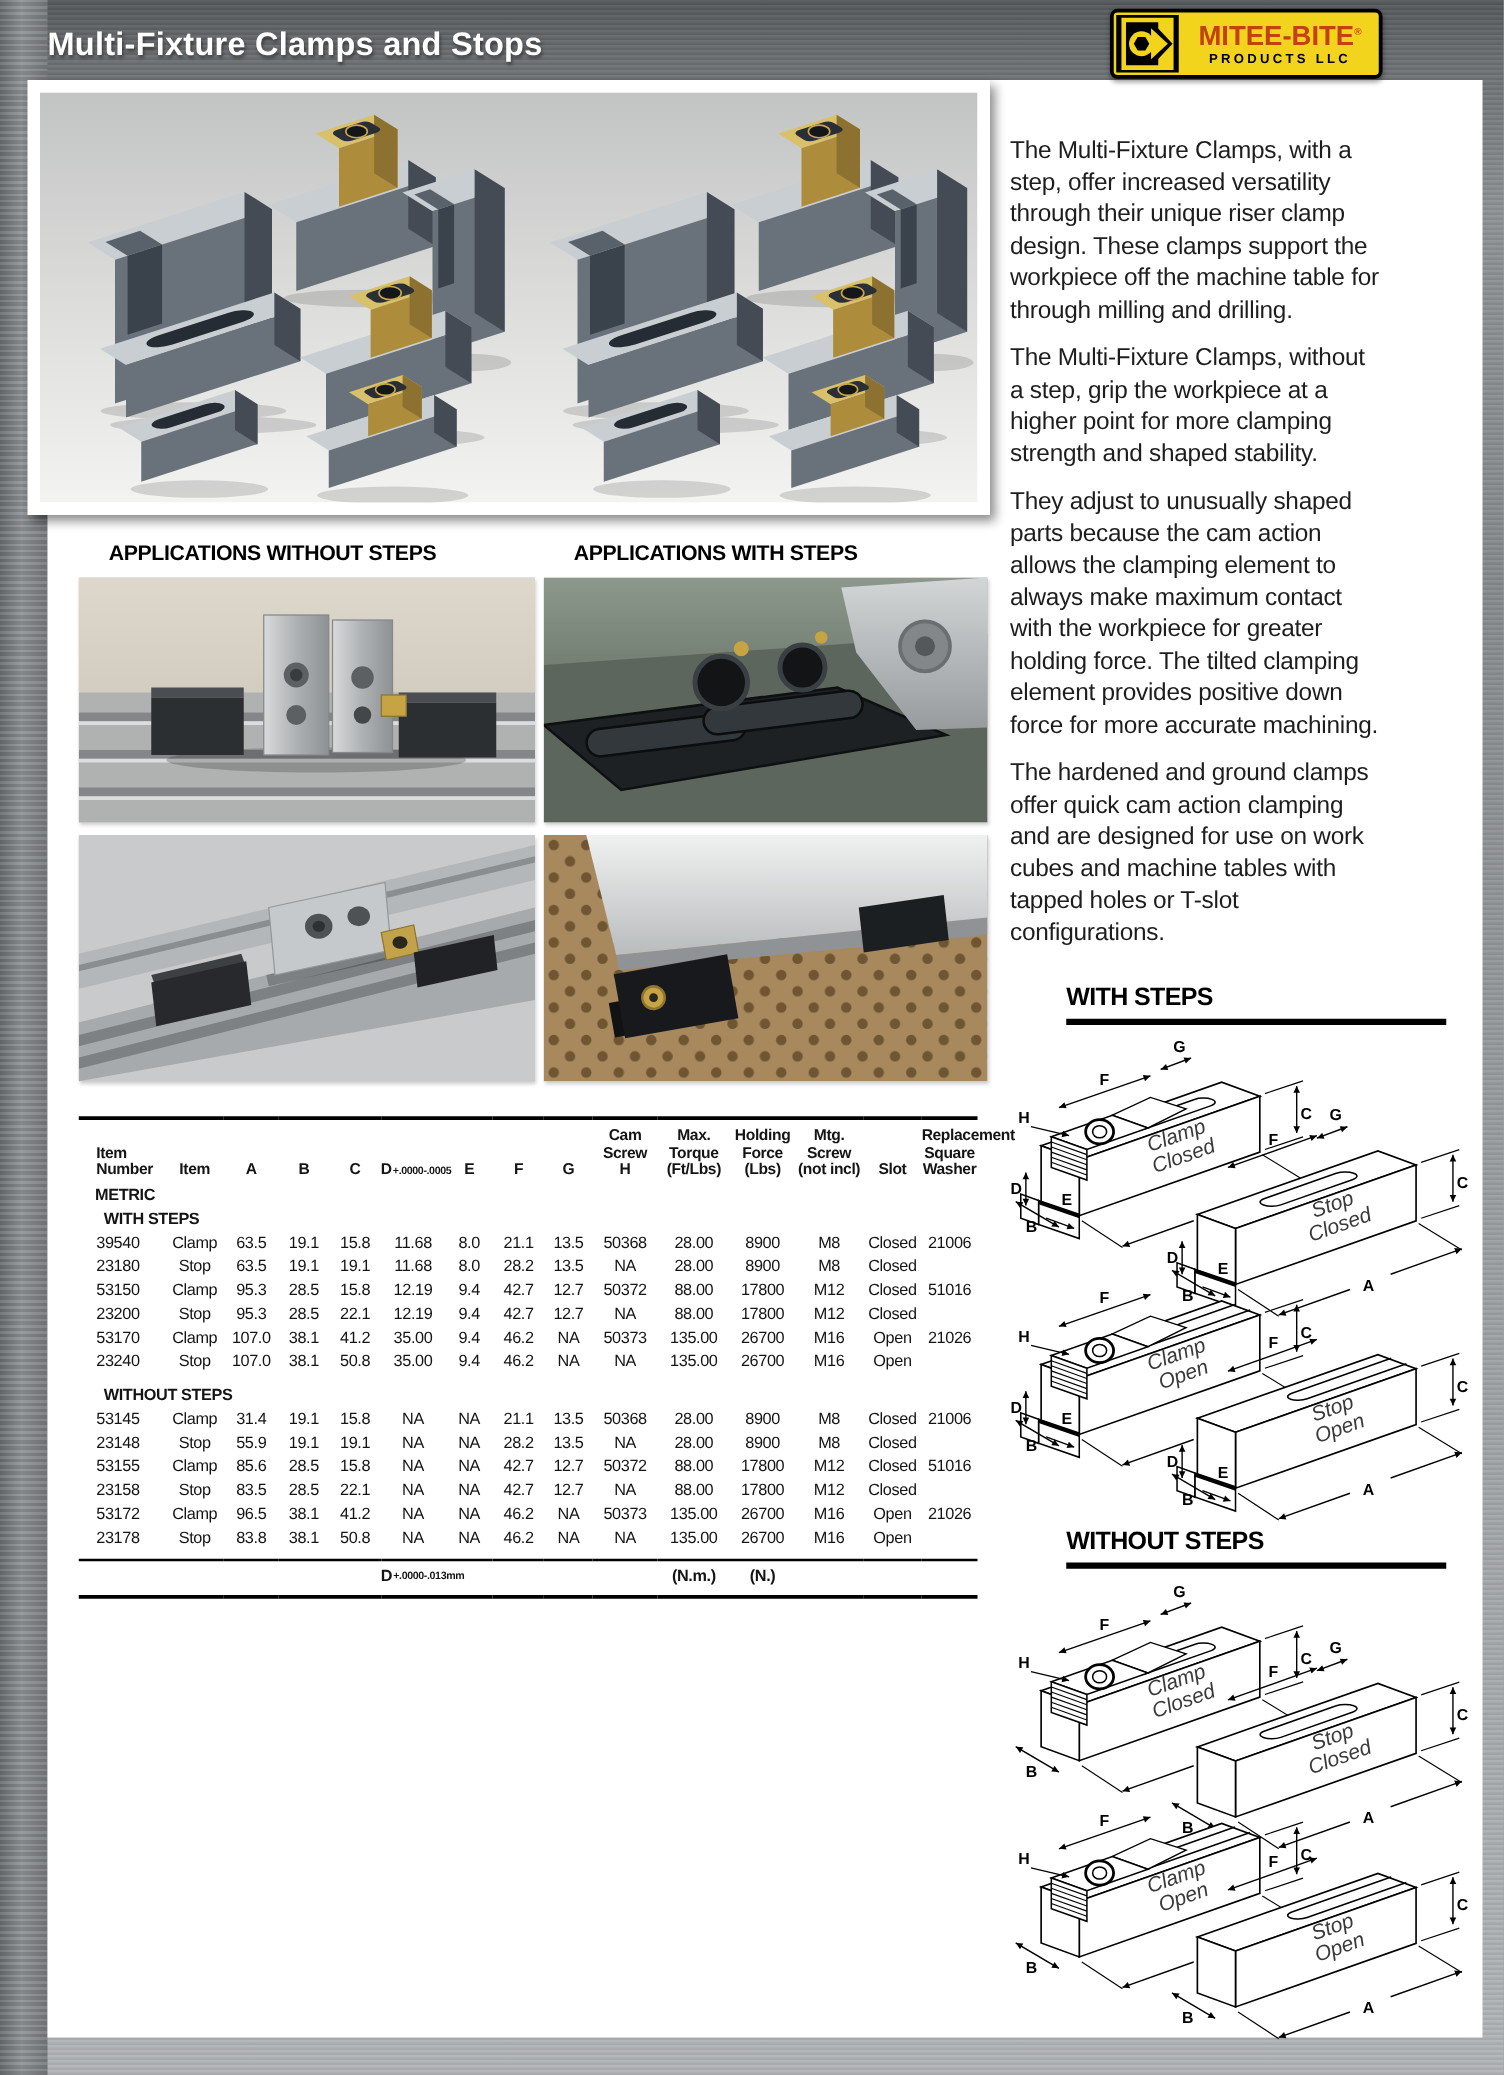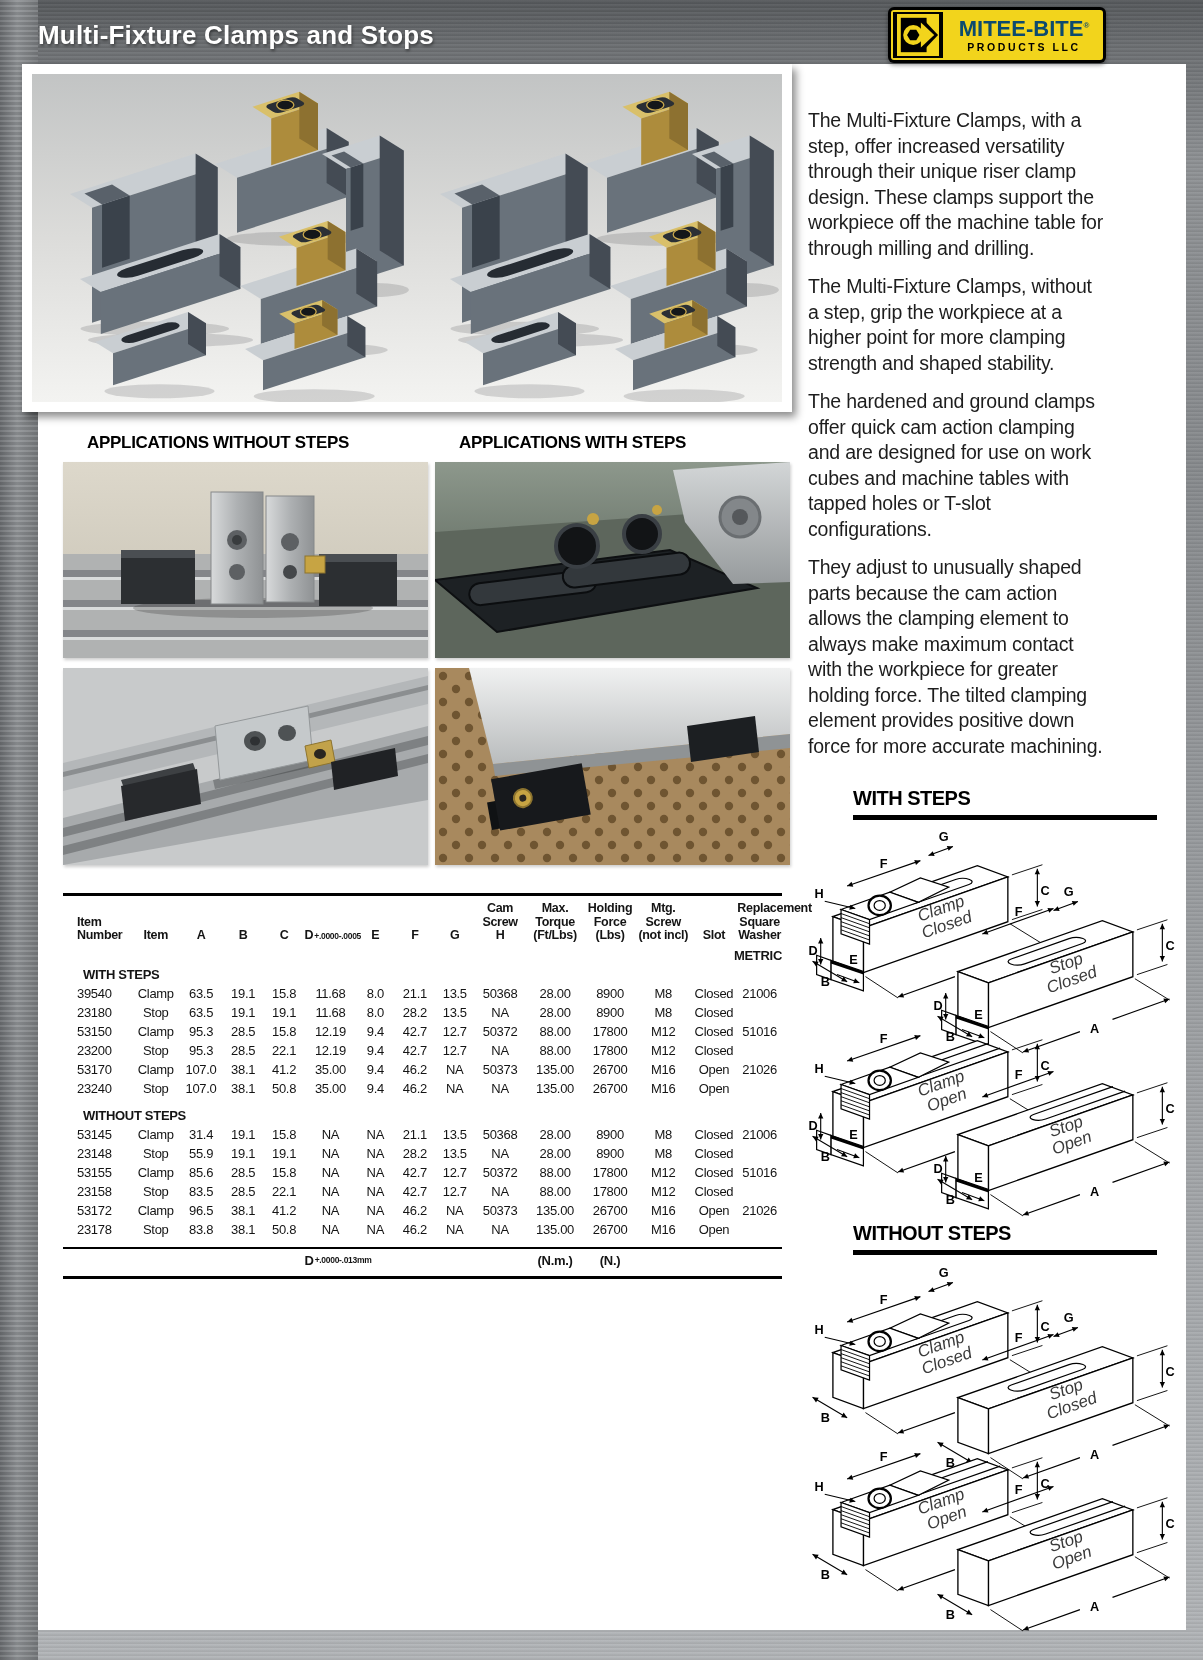--- a/index.html
+++ b/index.html
@@ -14,21 +14,21 @@
       linear-gradient(90deg,#6a6d70,#909396 45%,#777a7d 100%);}
   .white-panel{position:absolute;left:38px;top:64px;width:1148px;height:1566px;background:#ffffff;}
   .page-title{position:absolute;left:38px;top:20px;font-size:26px;font-weight:bold;color:#ffffff;
     letter-spacing:0.2px;text-shadow:1px 2px 3px rgba(0,0,0,0.45);}
   
   .logo{position:absolute;left:888px;top:7px;width:218px;height:56px;background:#000;border-radius:6px;
     padding:3px;box-sizing:border-box;box-shadow:0 2px 4px rgba(0,0,0,0.4);}
   .logo-yellow{width:100%;height:100%;background:#F2D41C;border-radius:3px;display:flex;align-items:stretch;overflow:hidden;}
   .logo-iconbox{width:50px;background:#000;display:flex;align-items:center;justify-content:center;margin:2px;}
   .logo-texts{flex:1;display:flex;flex-direction:column;justify-content:center;align-items:center;line-height:1;}
-  .logo-brand{font-size:22px;font-weight:bold;color:#0c4a6e;letter-spacing:0px;white-space:nowrap;}
+  .logo-brand{font-size:22px;font-weight:bold;color:#c2410c;letter-spacing:0px;white-space:nowrap;}
   .logo-brand sup{font-size:8px;vertical-align:super;}
   .logo-sub{font-size:10.5px;font-weight:bold;color:#000;letter-spacing:2.6px;margin-top:2px;white-space:nowrap;}
   
   .hero-frame{position:absolute;left:22px;top:64px;width:770px;height:348px;background:#fff;
     box-shadow:4px 5px 8px rgba(0,0,0,0.45);}
   .hero-frame svg{position:absolute;left:10px;top:10px;}
   
   .intro{position:absolute;left:808px;top:108px;width:298px;}
   .intro p{margin:0 0 13px 0;font-size:19.5px;line-height:25.5px;color:#1d1d1d;letter-spacing:-0.2px;}
   
@@ -36,21 +36,21 @@
   
   .photo{position:absolute;overflow:hidden;background:#ccc;box-shadow:1px 2px 3px rgba(0,0,0,0.2);}
   
   .spec-wrap{position:absolute;left:63px;top:893px;width:719px;}
   table.spec{width:100%;border-collapse:collapse;table-layout:fixed;color:#141414;
     border-top:3px solid #000;border-bottom:3px solid #000;letter-spacing:-0.3px;}
   table.spec th{vertical-align:bottom;font-weight:bold;font-size:12.5px;line-height:13.5px;
     text-align:center;padding:6px 0 3px 0;white-space:nowrap;overflow:visible;}
   table.spec th.left,table.spec td.left{text-align:left;padding-left:14px;}
   table.spec td{text-align:center;font-size:13px;height:19px;line-height:19px;padding:0;white-space:nowrap;}
-  tr.metricrow td{font-weight:bold;text-align:right;padding-left:13px;}
+  tr.metricrow td{font-weight:bold;text-align:left;padding-left:13px;}
   tr.secrow td{font-weight:bold;text-align:left;padding-left:20px;}
   tr.gaprow td{height:8px;line-height:8px;}
   tr.footrow td{border-top:2.5px solid #000;font-weight:bold;padding:5px 0 8px 0;height:auto;line-height:14px;}
   .dtol{display:inline-flex;align-items:center;font-weight:bold;}
   .dtol .stack{display:inline-flex;font-size:8.5px;line-height:8.5px;text-align:left;margin-left:1px;font-style:normal;}
   
   .diag-head{position:absolute;left:853px;font-size:20px;font-weight:bold;color:#000;letter-spacing:-0.5px;}
   .diag-rule{position:absolute;left:853px;width:304px;height:5px;background:#000;}
   .diag{position:absolute;width:255px;height:178px;}
 </style>
@@ -225,22 +225,22 @@
         <g transform="matrix(42.966,-13.859999999999998,15.3,9.5625,617.176,239.83999999999997)">
           <rect x="0.18" y="0.15" width="0.64" height="0.7" rx="0.12" ry="0.2" fill="#2a2f35"></rect>
         </g>
         <ellipse cx="646.309" cy="237.69124999999997" rx="7.854" ry="4.62" fill="#14171a" stroke="#c9a84c" stroke-width="1.3"></ellipse>
       </svg>
   </div>
 
   <div class="intro">
     <p>The Multi-Fixture Clamps, with a step, offer increased versatility through their unique riser clamp design. These clamps support the workpiece off the machine table for through milling and drilling.</p>
     <p>The Multi-Fixture Clamps, without a step, grip the workpiece at a higher point for more clamping strength and shaped stability.</p>
+    <p>They adjust to unusually shaped parts because the cam action allows the clamping element to always make maximum contact with the workpiece for greater holding force. The tilted clamping element provides positive down force for more accurate machining.</p>
     <p>The hardened and ground clamps offer quick cam action clamping and are designed for use on work cubes and machine tables with tapped holes or T-slot configurations.</p>
-    <p>They adjust to unusually shaped parts because the cam action allows the clamping element to always make maximum contact with the workpiece for greater holding force. The tilted clamping element provides positive down force for more accurate machining.</p>
   </div>
 
   <div class="caption" style="left:63px;top:433px;">APPLICATIONS WITHOUT STEPS</div>
   <div class="caption" style="left:435px;top:433px;">APPLICATIONS WITH STEPS</div>
 
   <div class="photo" style="left:63px;top:462px;width:365px;height:196px;">
     <svg id="ph1" viewBox="0 0 365 196" width="365" height="196">
   <defs>
     <linearGradient id="p1bg" x1="0" y1="0" x2="0" y2="1">
             <stop offset="0" stop-color="#ddd8cb"></stop>

